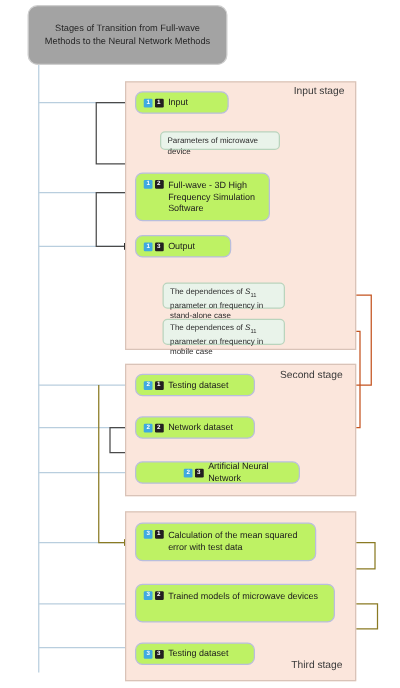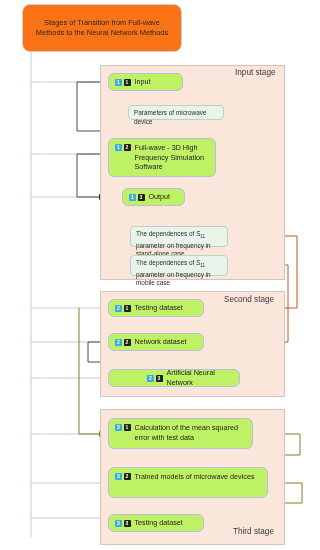--- a/index.html
+++ b/index.html
@@ -7,21 +7,21 @@
     width:310px;height:550px;position:relative;overflow:hidden;
     font-family:"Liberation Sans","DejaVu Sans",sans-serif;
     -webkit-font-smoothing:antialiased;
   }
   #canvas{position:absolute;left:0;top:0;width:310px;height:550px;}
   svg.wires{position:absolute;left:0;top:0;width:310px;height:550px;pointer-events:none;}
 
   
   .title-box{
     position:absolute;left:22px;top:4px;width:160px;height:48px;
-    background:#f97316;border:1px solid #cfcfcf;border-radius:8px;
+    background:#a3a3a3;border:1px solid #cfcfcf;border-radius:8px;
     box-sizing:border-box;
     display:flex;align-items:center;justify-content:center;
     text-align:center;color:#262626;font-size:7.4px;line-height:10.5px;
     padding:2px 7px;
   }
 
   
   .stage{
     position:absolute;box-sizing:border-box;
     background:#fbe6dc;border:1px solid #d9c3b8;
@@ -144,21 +144,21 @@
   </div>
 
   <div class="node" style="left:108px;top:138px;width:108px;height:39px;">
     <span class="badges">
       <span class="bdg blue">1</span>
       <span class="bdg dark">2</span>
     </span>
     <span class="node-label">Full-wave - 3D High Frequency Simulation Software</span>
   </div>
 
-  <div class="node" style="left:122px;top:188px;width:63px;height:18px;align-items:center;">
+  <div class="node" style="left:108px;top:188px;width:77px;height:18px;align-items:center;">
     <span class="badges">
       <span class="bdg blue">1</span>
       <span class="bdg dark">3</span>
     </span>
     <span class="node-label">Output</span>
   </div>
 
   <div class="note" style="left:130px;top:226px;width:98px;height:21px;">
     <span>The dependences of </span><i>S</i><sub>11</sub><span> parameter on frequency in stand-alone case</span>
   </div>

